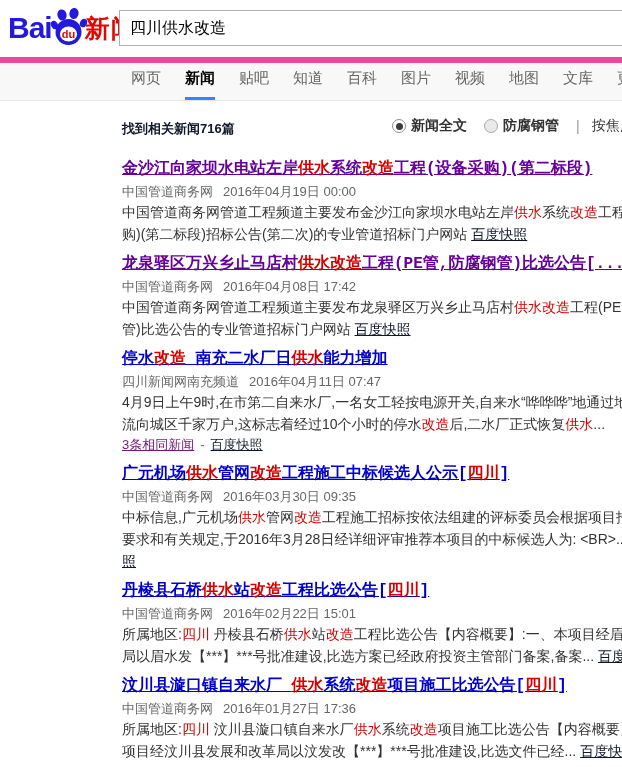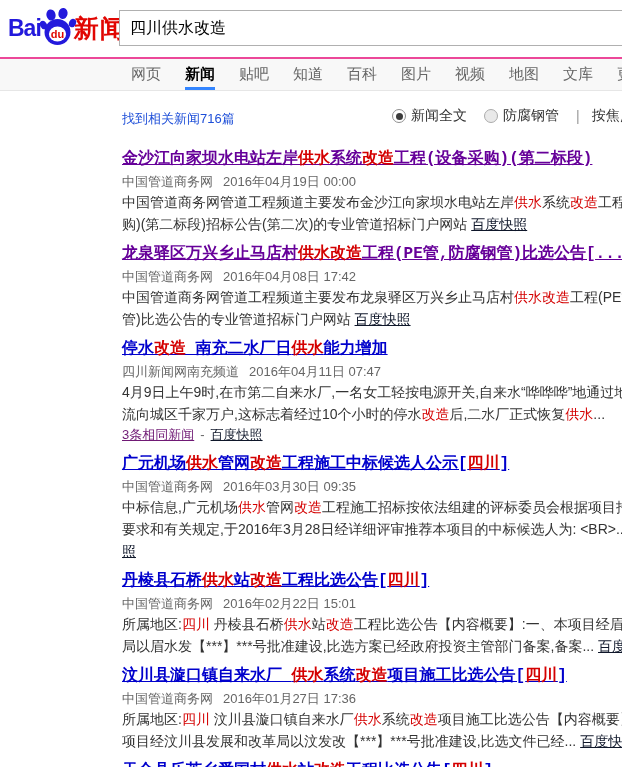--- a/index.html
+++ b/index.html
@@ -5,53 +5,53 @@
   * { box-sizing: border-box; margin: 0; padding: 0; }
   html, body { background: #fff; }
   body {
     width: 622px; height: 767px; overflow: hidden; position: relative;
     font-family: "Liberation Sans", "DejaVu Sans", sans-serif;
     color: #333;
   }
   
   .header { position: relative; height: 57px; }
   .logo { position: absolute; left: 8px; top: 8px; display: flex; align-items: center; cursor: pointer; }
-  .logo-bai { font-size: 23px; font-weight: bold; color: #2319dc; letter-spacing: -1px; line-height: 40px; }
+  .logo-bai { font-size: 30px; font-weight: bold; color: #2319dc; letter-spacing: -1px; line-height: 40px; }
   .logo-paw { width: 38px; height: 40px; margin: 0 0 0 -2px; position: relative; top: -1px; }
   .logo-suffix { font-size: 25px; font-weight: bold; color: #e10602; margin-left: -3px; letter-spacing: 1px; }
   .search-box {
     position: absolute; left: 119px; top: 10px; width: 560px; height: 36px;
     border: 1px solid #b0b0b0; background: #fff; font-size: 16px; color: #000;
     padding: 0 8px 0 10px; outline: none; border-radius: 0;
     font-family: "Liberation Sans", "DejaVu Sans", sans-serif;
   }
   
   .nav {
-    height: 34px; background: #f8f8f8;
-    border-top: 2px solid #ec4899; border-bottom: 1px solid #e6e6e6;
+    height: 44px; background: #f8f8f8;
+    border-top: 6px solid #ec4899; border-bottom: 1px solid #e6e6e6;
     white-space: nowrap;
   }
   .nav-inner { padding-left: 131px; display: flex; height: 100%; }
   .nav-item {
     font-size: 15px; color: #666; margin-right: 24px; line-height: 30px;
     height: 100%; cursor: pointer; text-decoration: none; flex: none;
   }
   .nav-item.active { color: #000; font-weight: bold; border-bottom: 3px solid #3385ff; }
   
   .meta { position: relative; height: 20px; margin-top: 16px; white-space: nowrap; }
-  .found { position: absolute; left: 122px; top: 3px; font-size: 13px; color: #1d4ed8; }
+  .found { position: absolute; left: 122px; top: 3px; font-size: 13px; color: #0f172a; font-weight: bold; }
   .opts { position: absolute; left: 392px; top: 0; display: flex; align-items: center; font-size: 14px; color: #333; }
   .radio {
     width: 14px; height: 14px; border: 1px solid #8f8f8f; border-radius: 50%;
     background: #fff; display: inline-flex; align-items: center; justify-content: center;
     margin-right: 5px; cursor: pointer; flex: none;
   }
   .radio.sel::after { content: ''; width: 7px; height: 7px; border-radius: 50%; background: #3c3c3c; }
   .radio.unsel { background: #e9e9e9; border-color: #ababab; }
-  .opt-label { margin-right: 17px; cursor: pointer; }
+  .opt-label { margin-right: 17px; cursor: pointer; font-weight: bold; }
   .opt-sep { color: #999; margin: 0 12px 0 0; }
   .sort-link { color: #333; cursor: pointer; }
   
   .results { margin: 21px 0 0 122px; width: 560px; }
   .result { margin-bottom: 8px; }
   .rtitle {
     display: inline-block; white-space: nowrap; font-size: 16px; font-weight: bold;
     color: #0000cc; text-decoration: underline; line-height: 22px; margin-bottom: 2px; cursor: pointer; font-family: Liberation Mono, monospace;
   }
   .rtitle.visited { color: #660099; }

